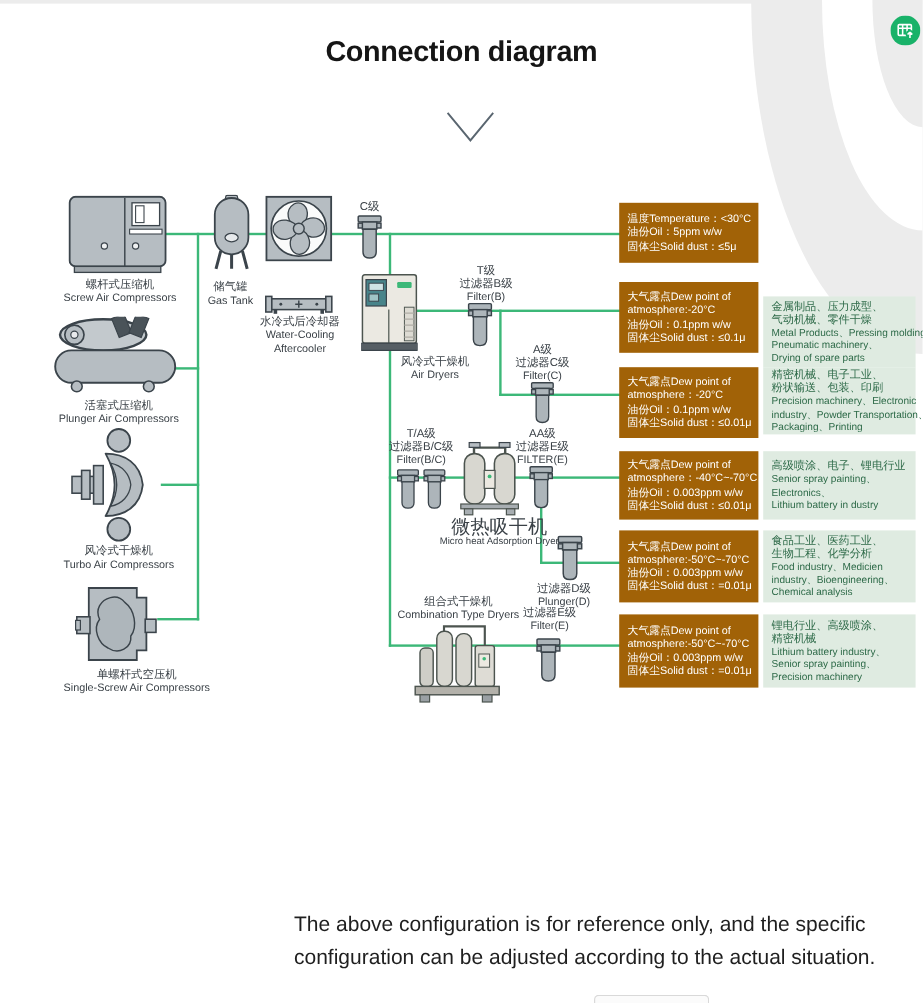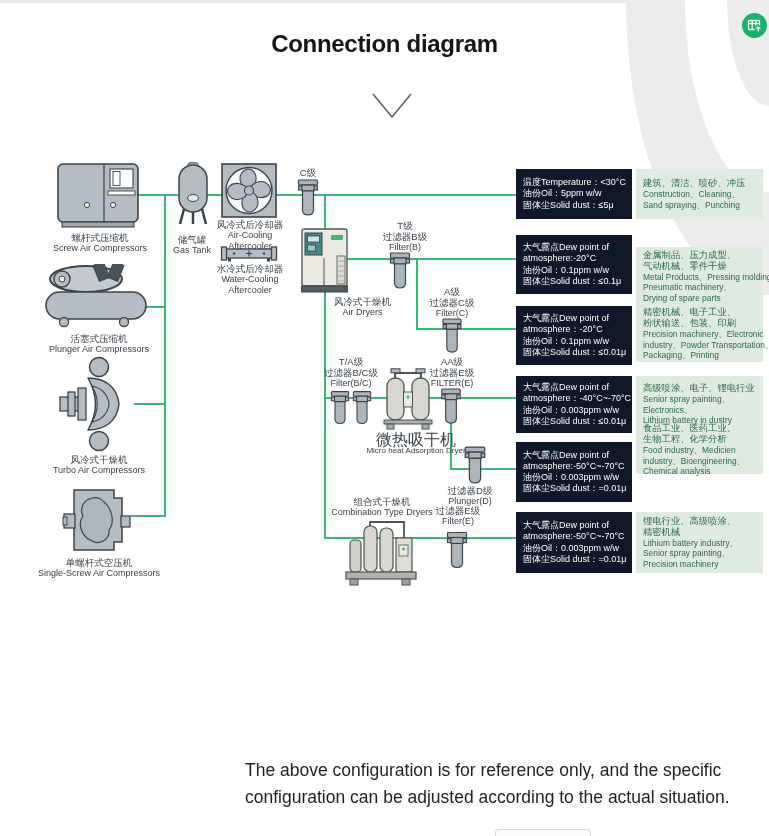--- a/index.html
+++ b/index.html
@@ -17,21 +17,21 @@
   
   .hl,.vl{position:absolute;background:#3cb878;z-index:1;}
   .hl{height:2px;} .vl{width:2px;}
   
   .eq{position:absolute;z-index:2;line-height:0;}
   .lab{position:absolute;z-index:3;text-align:center;line-height:11px;color:#3a4147;}
   .lab .zh{font-size:9.5px;}
   .lab .en{font-size:9px;}
   .lab .en-sm{font-size:8px;text-align:center;}
   
-  .spec{position:absolute;left:516px;width:116px;background:#0f172a;color:#fff;z-index:2;
+  .spec{position:absolute;left:516px;width:116px;background:#a16207;color:#fff;z-index:2;
         box-sizing:border-box;padding:4px 7px;display:flex;flex-direction:column;justify-content:center;}
   .spec div{font-size:9px;line-height:11.2px;white-space:nowrap;}
   .apps{position:absolute;left:636px;width:127px;background:#dfebe1;color:#2d6a48;z-index:2;
         box-sizing:border-box;padding:4px 7px;display:flex;flex-direction:column;justify-content:center;}
   .apps .zh{font-size:9.3px;line-height:11px;white-space:nowrap;}
   .apps .en{font-size:8.4px;line-height:10.6px;white-space:nowrap;}
   .footer{position:absolute;left:245px;top:757px;width:505px;font-size:17.5px;line-height:26.5px;color:#1f1f1f;}
   .cutbtn{position:absolute;left:495px;top:829px;width:94px;height:7px;background:#fbfbfb;
           border:1px solid #d9d9d9;border-bottom:none;border-radius:4px 4px 0 0;}
   svg{display:block;}
@@ -146,21 +146,21 @@
 
   <div class="eq" style="left:62px;top:484px">
     <svg width="72" height="72" viewBox="0 0 72 72">
       <path d="M12 6 H52 V14 H60 V58 H52 V66 H12 Z" fill="#b6bdc2" stroke="#3b444b" stroke-width="1.5"></path>
       <rect x="2" y="30" width="11" height="14" fill="#b6bdc2" stroke="#3b444b" stroke-width="1.3"></rect>
       <rect x="1" y="33" width="4" height="8" fill="#b6bdc2" stroke="#3b444b" stroke-width="1"></rect>
       <rect x="59" y="32" width="9" height="11" fill="#b6bdc2" stroke="#3b444b" stroke-width="1.3"></rect>
       <path d="M30 14 C22 16 17 24 21 32 C15 40 20 52 28 56 C37 62 48 56 47 46 C53 38 50 24 42 18 C38 13 34 13 30 14 Z" fill="#aeb6bb" stroke="#3b444b" stroke-width="1.2"></path>
     </svg>
   </div>
-  <div class="lab" style="left:34px;top:557px;width:130px">
+  <div class="lab" style="left:49px;top:557px;width:130px">
     <div class="zh">单螺杆式空压机</div>
     <div class="en">Single-Screw Air Compressors</div>
   </div>
 
   <div class="eq" style="left:176px;top:162px">
     <svg width="34" height="64" viewBox="0 0 34 64">
       <rect x="12" y="0.8" width="10" height="4" rx="1.5" fill="#b6bdc2" stroke="#3b444b" stroke-width="1"></rect>
       <rect x="3" y="3" width="28" height="47" rx="14" fill="#b6bdc2" stroke="#3b444b" stroke-width="1.5"></rect>
       <ellipse cx="17" cy="36" rx="5.5" ry="3.5" fill="#e7eaec" stroke="#3b444b" stroke-width="1"></ellipse>
       <path d="M8 47 L4 62 M17 50 V62 M26 47 L30 62" stroke="#3b444b" stroke-width="2.5"></path>
@@ -176,25 +176,20 @@
       <rect x="1" y="1" width="54" height="53" fill="#b6bdc2" stroke="#3b444b" stroke-width="1.6"></rect>
       <circle cx="28" cy="27.5" r="23" fill="#fafbfb" stroke="#3b444b" stroke-width="1.4"></circle>
       <g fill="#b6bdc2" stroke="#3b444b" stroke-width="1.1">
         <path d="M28 27.5 C18 24 16 12 24 7 C30 4 36 9 35 17 C34 22 31 26 28 27.5 Z"></path>
         <path d="M28 27.5 C18 24 16 12 24 7 C30 4 36 9 35 17 C34 22 31 26 28 27.5 Z" transform="rotate(90 28 27.5)"></path>
         <path d="M28 27.5 C18 24 16 12 24 7 C30 4 36 9 35 17 C34 22 31 26 28 27.5 Z" transform="rotate(180 28 27.5)"></path>
         <path d="M28 27.5 C18 24 16 12 24 7 C30 4 36 9 35 17 C34 22 31 26 28 27.5 Z" transform="rotate(270 28 27.5)"></path>
       </g>
       <circle cx="28" cy="27.5" r="4.5" fill="#b6bdc2" stroke="#3b444b" stroke-width="1.2"></circle>
     </svg>
-  </div>
-  <div class="lab" style="left:210px;top:219px;width:80px">
-    <div class="zh">风冷式后冷却器</div>
-    <div class="en">Air-Cooling</div>
-    <div class="en">Aftercooler</div>
   </div>
 
   <div class="eq" style="left:220px;top:245px">
     <svg width="58" height="18" viewBox="0 0 58 18">
       <rect x="6" y="4" width="46" height="9" fill="#b6bdc2" stroke="#3b444b" stroke-width="1.3"></rect>
       <rect x="1.5" y="2" width="5" height="13" fill="#b6bdc2" stroke="#3b444b" stroke-width="1.3"></rect>
       <rect x="51.5" y="2" width="5" height="13" fill="#b6bdc2" stroke="#3b444b" stroke-width="1.3"></rect>
       <path d="M26 8.5 h6 M29 5.5 v6" stroke="#3b444b" stroke-width="1.2"></path>
       <circle cx="14" cy="8.5" r="1.2" fill="#3b444b"></circle>
       <circle cx="44" cy="8.5" r="1.2" fill="#3b444b"></circle>
@@ -339,25 +334,20 @@
     <svg width="22" height="39" viewBox="0 0 22 38">
         <use href="#sym-filter"></use>
       </svg>
   </div>
 
   <div class="spec" style="top:169px;height:50px">
     <div>温度Temperature：&lt;30°C</div>
     <div>油份Oil：5ppm w/w</div>
     <div>固体尘Solid dust：≤5μ</div>
   </div>
-  <div class="apps" style="top:169px;height:50px">
-    <div class="zh">建筑、清洁、喷砂、冲压</div>
-    <div class="en">Construction、Cleaning、</div>
-    <div class="en">Sand spraying、Punching</div>
-  </div>
 
   <div class="spec" style="top:235px;height:59px">
     <div>大气露点Dew point of</div>
     <div>atmosphere:-20°C</div>
     <div>油份Oil：0.1ppm w/w</div>
     <div>固体尘Solid dust：≤0.1μ</div>
   </div>
   <div class="apps" style="top:247px;height:59px">
     <div class="zh">金属制品、压力成型、</div>
     <div class="zh">气动机械、零件干燥</div>
@@ -392,21 +382,21 @@
     <div class="en">Electronics、</div>
     <div class="en">Lithium battery in dustry</div>
   </div>
 
   <div class="spec" style="top:442px;height:60px">
     <div>大气露点Dew point of</div>
     <div>atmosphere:-50°C~-70°C</div>
     <div>油份Oil：0.003ppm w/w</div>
     <div>固体尘Solid dust：=0.01μ</div>
   </div>
-  <div class="apps" style="top:426px;height:48px">
+  <div class="apps" style="top:442px;height:60px">
     <div class="zh">食品工业、医药工业、</div>
     <div class="zh">生物工程、化学分析</div>
     <div class="en">Food industry、Medicien</div>
     <div class="en">industry、Bioengineering、</div>
     <div class="en">Chemical analysis</div>
   </div>
 
   <div class="spec" style="top:512px;height:61px">
     <div>大气露点Dew point of</div>
     <div>atmosphere:-50°C~-70°C</div>

